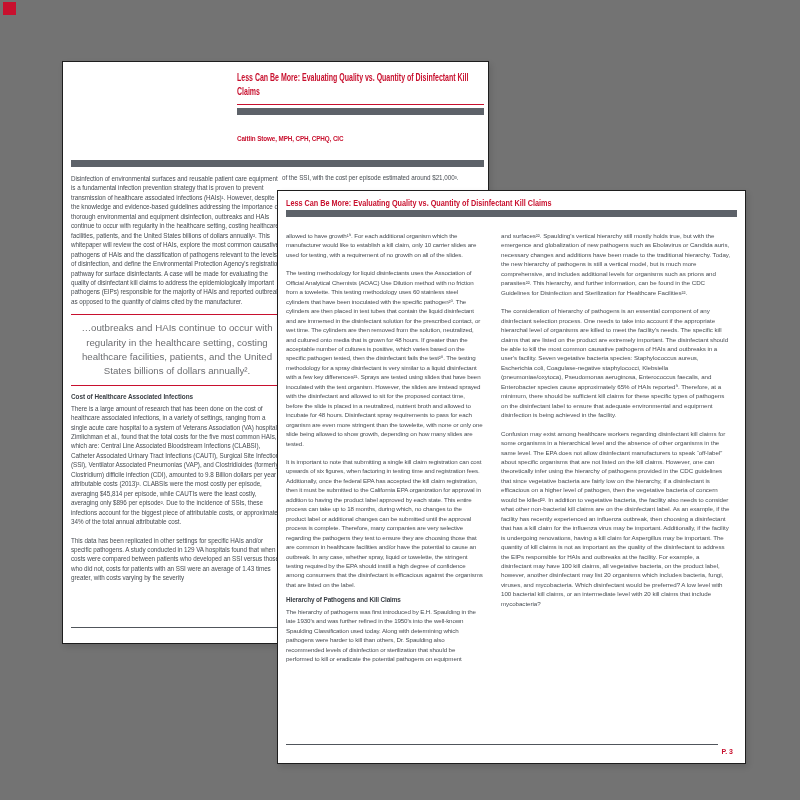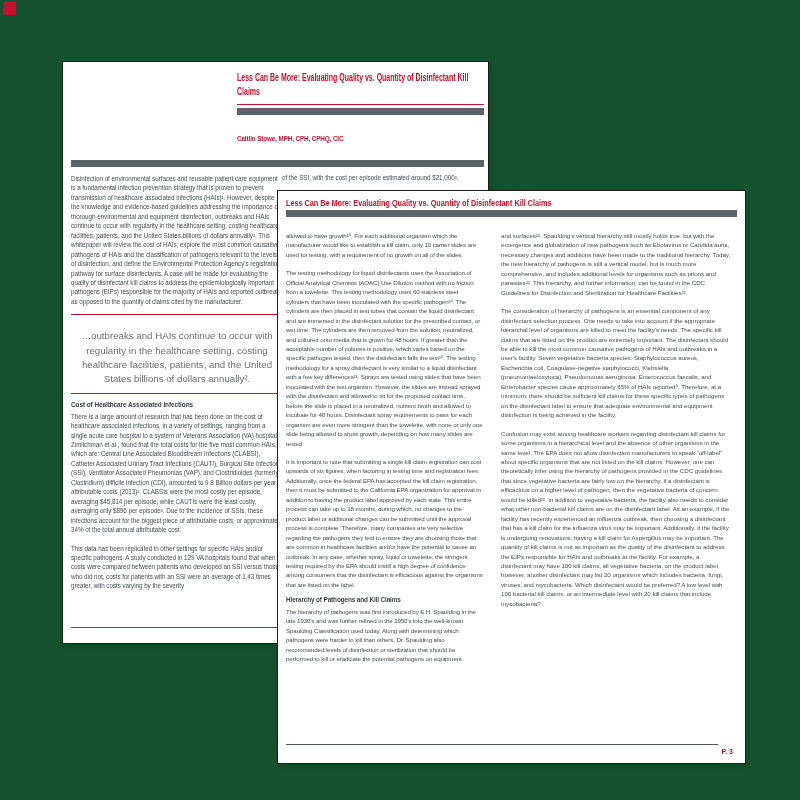--- a/index.html
+++ b/index.html
@@ -1,16 +1,16 @@
 <!DOCTYPE html>
 <html><head>
 <meta charset="utf-8">
 <style>
   html,body{margin:0;padding:0;background:#fff;}
-  #canvas{position:relative;width:800px;height:800px;background:#14532d;overflow:hidden;
+  #canvas{position:relative;width:800px;height:800px;background:#737373;overflow:hidden;
           font-family:"Liberation Sans","DejaVu Sans",sans-serif;}
   .page{position:absolute;background:#ffffff;border:1.5px solid #1e1e1e;box-sizing:border-box;
         box-shadow:2px 3px 6px rgba(0,0,0,0.12);}
   #page1{left:62px;top:61px;width:427px;height:583px;}
   #page2{left:277px;top:190px;width:469px;height:574px;}
   .abs{position:absolute;}
   .red{color:var(--accent,#c8102e);}
   .graybar{background:var(--bargray,#5d6269);}
   .body-txt{font-size:6.3px;line-height:9.45px;letter-spacing:-0.05px;color:var(--bodycol,#474c52);
             text-align:left;}
@@ -19,21 +19,21 @@
   
   .p1-title{left:174px;top:9px;width:355px;font-size:10px;font-weight:bold;line-height:13.5px;
             transform:scaleX(0.70);transform-origin:0 0;}
   .p1-redrule{left:174px;top:42px;width:247px;border-top:1.4px solid var(--accent,#c8102e);}
   .p1-graybar{left:174px;top:46px;width:247px;height:7px;}
   .p1-author{left:174px;top:73px;font-size:6.3px;font-weight:bold;letter-spacing:-0.1px;}
   .p1-widebar{left:8px;top:98px;width:413px;height:6.5px;}
   .p1-col1{left:8px;top:112px;width:212px;}
   .pullquote{margin:8px 0 6px;border-top:1.8px solid var(--accent,#c8102e);
              border-bottom:1.8px solid var(--accent,#c8102e);
-             padding:14px 0 7px;text-align:center;font-size:9.7px;line-height:14.2px;
+             padding:6px 0 7px;text-align:center;font-size:9.7px;line-height:14.2px;
              color:var(--quotecol,#6d6e71);letter-spacing:0;}
   .sec-head{font-size:6.4px;font-weight:bold;color:#3a3f45;margin:6px 0 2px;}
   .p1-footrule{left:8px;top:565px;width:413px;border-top:1px solid #50555b;}
   .p1-col2line{left:219px;top:112px;white-space:nowrap;font-size:6.3px;letter-spacing:-0.05px;
                color:var(--bodycol,#474c52);}
   
   .p2-title{left:8px;top:7px;width:400px;font-size:9.3px;font-weight:bold;white-space:nowrap;
             transform:scaleX(0.78);transform-origin:0 0;}
   .p2-graybar{left:8px;top:19px;width:451px;height:7px;}
   .p2-col1{left:8px;top:40px;width:197px;font-size:6.2px;line-height:9.45px;letter-spacing:-0.12px;}

